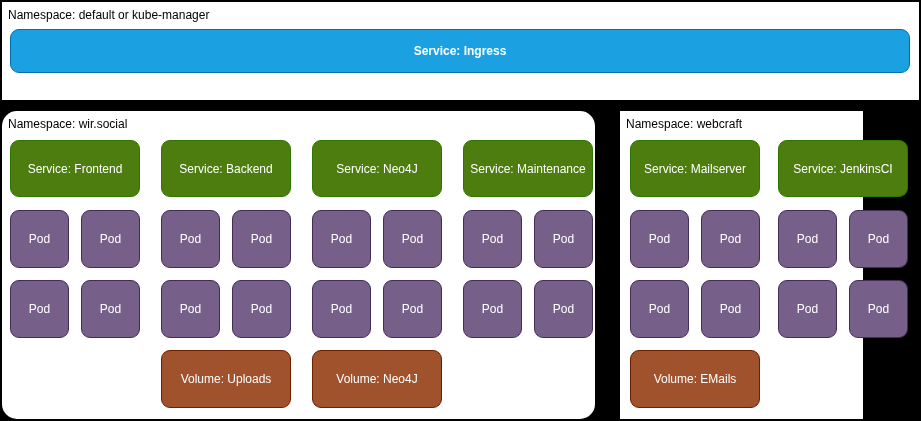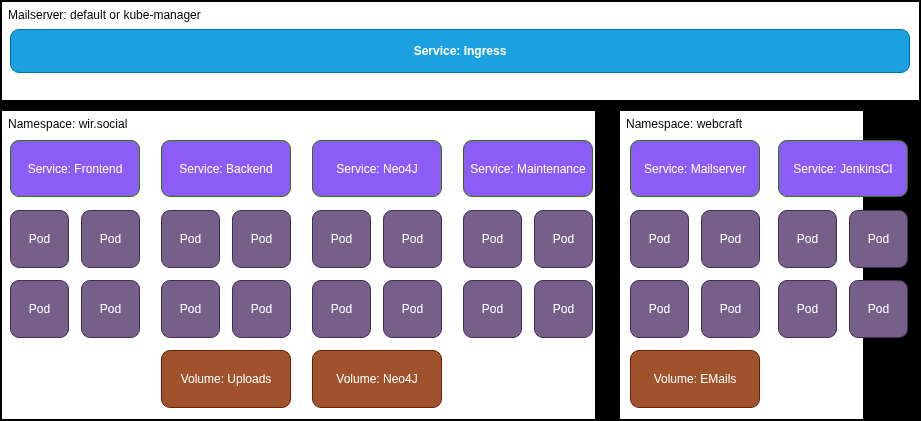--- a/index.html
+++ b/index.html
@@ -8,21 +8,21 @@
     background: #000;
     position: relative;
     font-family: "Liberation Sans", sans-serif;
     overflow: hidden;
   }
   .ns {
     position: absolute;
     background: #ffffff;
   }
   .ns-top  { left: 2px;   top: 2px;   width: 917px; height: 98px; }
-  .ns-left { left: 2px;   top: 111px; width: 593px; height: 308px; }
+  .ns-left { left: 2px;   top: 111px; width: 593px; height: 308px; border-radius: 15px; }
   .ns-right{ left: 620px; top: 111px; width: 243px; height: 308px; }
 
   .ns-label {
     position: absolute;
     left: 6px; top: 6px;
     font-size: 12px;
     color: #000;
     white-space: nowrap;
   }
 
@@ -49,21 +49,21 @@
     position: absolute;
     left: 8px; top: 29px;
     display: flex;
     gap: 21px;
   }
   .ns-right .cols { left: 10px; gap: 18px; justify-content: center; }
   .col { display: flex; flex-direction: column; width: 130px; }
   .service {
     height: 57px;
     width: 130px;
-    background: #8b5cf6;
+    background: #4d7c0f;
     border: 1.5px solid #2D7600;
   }
   .pod-row { display: flex; gap: 12px; margin-top: 13px; }
   .pod-row.row2 { margin-top: 12px; }
   .pod {
     width: 59px; height: 58px;
     background: #76608A;
     border: 1.5px solid #432D57;
   }
   .vol-row {
@@ -77,21 +77,21 @@
     width: 130px; height: 58px;
     background: #A0522D;
     border: 1.5px solid #6D1F00;
   }
   .spacer { width: 130px; height: 58px; }
 </style>
 </head>
 <body>
 
 <section class="ns ns-top">
-  <div class="ns-label">Mailserver: default or kube-manager</div>
+  <div class="ns-label">Namespace: default or kube-manager</div>
   <div class="node ingress">Service: Ingress</div>
 </section>
 
 <section class="ns ns-left">
   <div class="ns-label">Namespace: wir.social</div>
   <div class="cols">
 
     <div class="col">
       <div class="node service">Service: Frontend</div>
       <div class="pod-row">

